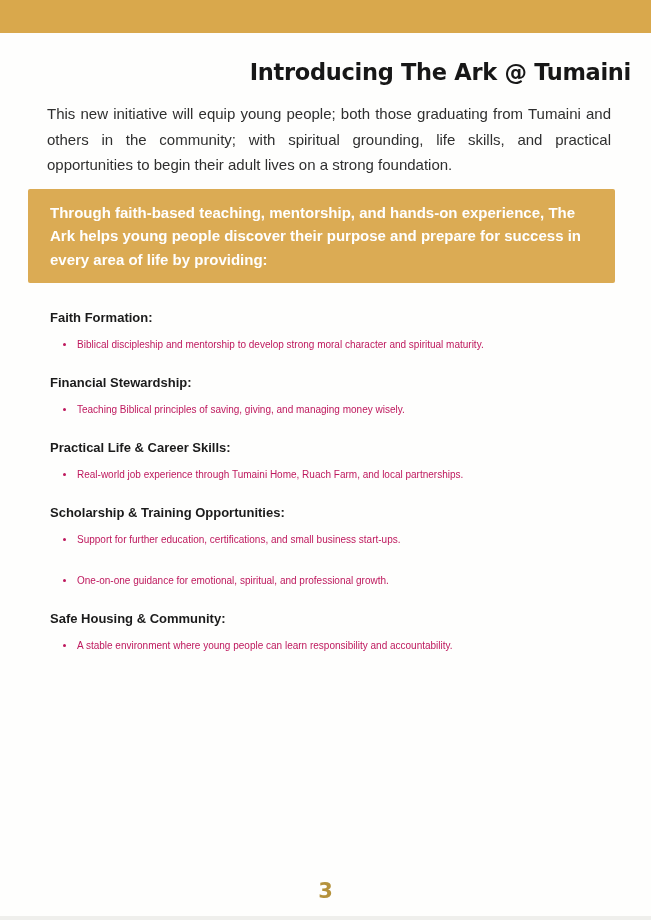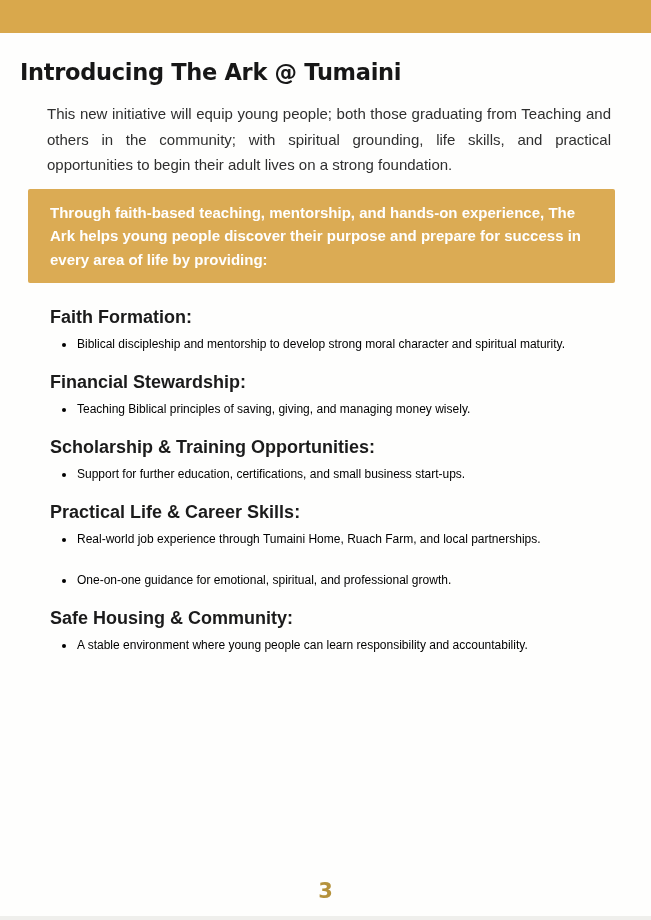--- a/index.html
+++ b/index.html
@@ -16,21 +16,21 @@
   }
 
   .top-band {
     width: 100%;
     height: 33px;
     background: #D9A84C;
   }
 
   .page-title {
     margin: 25px 20px 0 20px;
-    text-align: left;
+    text-align: right;
     font-family: "DejaVu Sans", sans-serif;
     font-weight: 800;
     font-size: 22.5px;
     line-height: 28px;
     letter-spacing: -0.3px;
     color: #171717;
   }
 
   .intro {
     margin: 21px 40px 0 47px;
@@ -53,34 +53,34 @@
   }
 
   .sections {
     margin: 25px 36px 0 50px;
   }
   .section { margin-top: 16px; }
   .section:first-child { margin-top: 0; }
 
   .section-heading {
     margin: 0;
-    font-size: 18px;
+    font-size: 13px;
     font-weight: bold;
     line-height: 19px;
     color: #1b1b1b;
   }
 
   .section ul {
     margin: 5px 0 0 0;
     padding-left: 26px;
   }
   .section li {
-    font-size: 12px;
+    font-size: 10px;
     line-height: 25px;
-    color: #000000;
+    color: #be185d;
     padding-left: 1px;
   }
 
   .page-number {
     position: absolute;
     bottom: 17px;
     left: 0;
     right: 0;
     text-align: center;
     font-family: "DejaVu Sans", sans-serif;
@@ -101,51 +101,51 @@
 </head>
 <body>
 
 <div class="page">
 
   <div class="top-band"></div>
 
   <h1 class="page-title">Introducing The Ark @ Tumaini</h1>
 
 
-  <p class="intro second">This new initiative will equip young people; both those graduating from Teaching and others in the community; with spiritual grounding, life skills, and practical opportunities to begin their adult lives on a strong foundation.</p>
+  <p class="intro second">This new initiative will equip young people; both those graduating from Tumaini and others in the community; with spiritual grounding, life skills, and practical opportunities to begin their adult lives on a strong foundation.</p>
 
   <div class="highlight-box">Through faith-based teaching, mentorship, and hands-on experience, The Ark helps young people discover their purpose and prepare for success in every area of life by providing:</div>
 
   <div class="sections">
 
     <div class="section">
       <h2 class="section-heading">Faith Formation:</h2>
       <ul>
         <li>Biblical discipleship and mentorship to develop strong moral character and spiritual maturity.</li>
       </ul>
     </div>
 
     <div class="section">
       <h2 class="section-heading">Financial Stewardship:</h2>
       <ul>
         <li>Teaching Biblical principles of saving, giving, and managing money wisely.</li>
       </ul>
     </div>
 
     <div class="section">
-      <h2 class="section-heading">Scholarship &amp; Training Opportunities:</h2>
+      <h2 class="section-heading">Practical Life &amp; Career Skills:</h2>
       <ul>
-        <li>Support for further education, certifications, and small business start-ups.</li>
+        <li>Real-world job experience through Tumaini Home, Ruach Farm, and local partnerships.</li>
       </ul>
     </div>
 
     <div class="section">
-      <h2 class="section-heading">Practical Life &amp; Career Skills:</h2>
+      <h2 class="section-heading">Scholarship &amp; Training Opportunities:</h2>
       <ul>
-        <li>Real-world job experience through Tumaini Home, Ruach Farm, and local partnerships.</li>
+        <li>Support for further education, certifications, and small business start-ups.</li>
       </ul>
     </div>
 
     <div class="section">
       <ul>
         <li>One-on-one guidance for emotional, spiritual, and professional growth.</li>
       </ul>
     </div>
 
     <div class="section">

